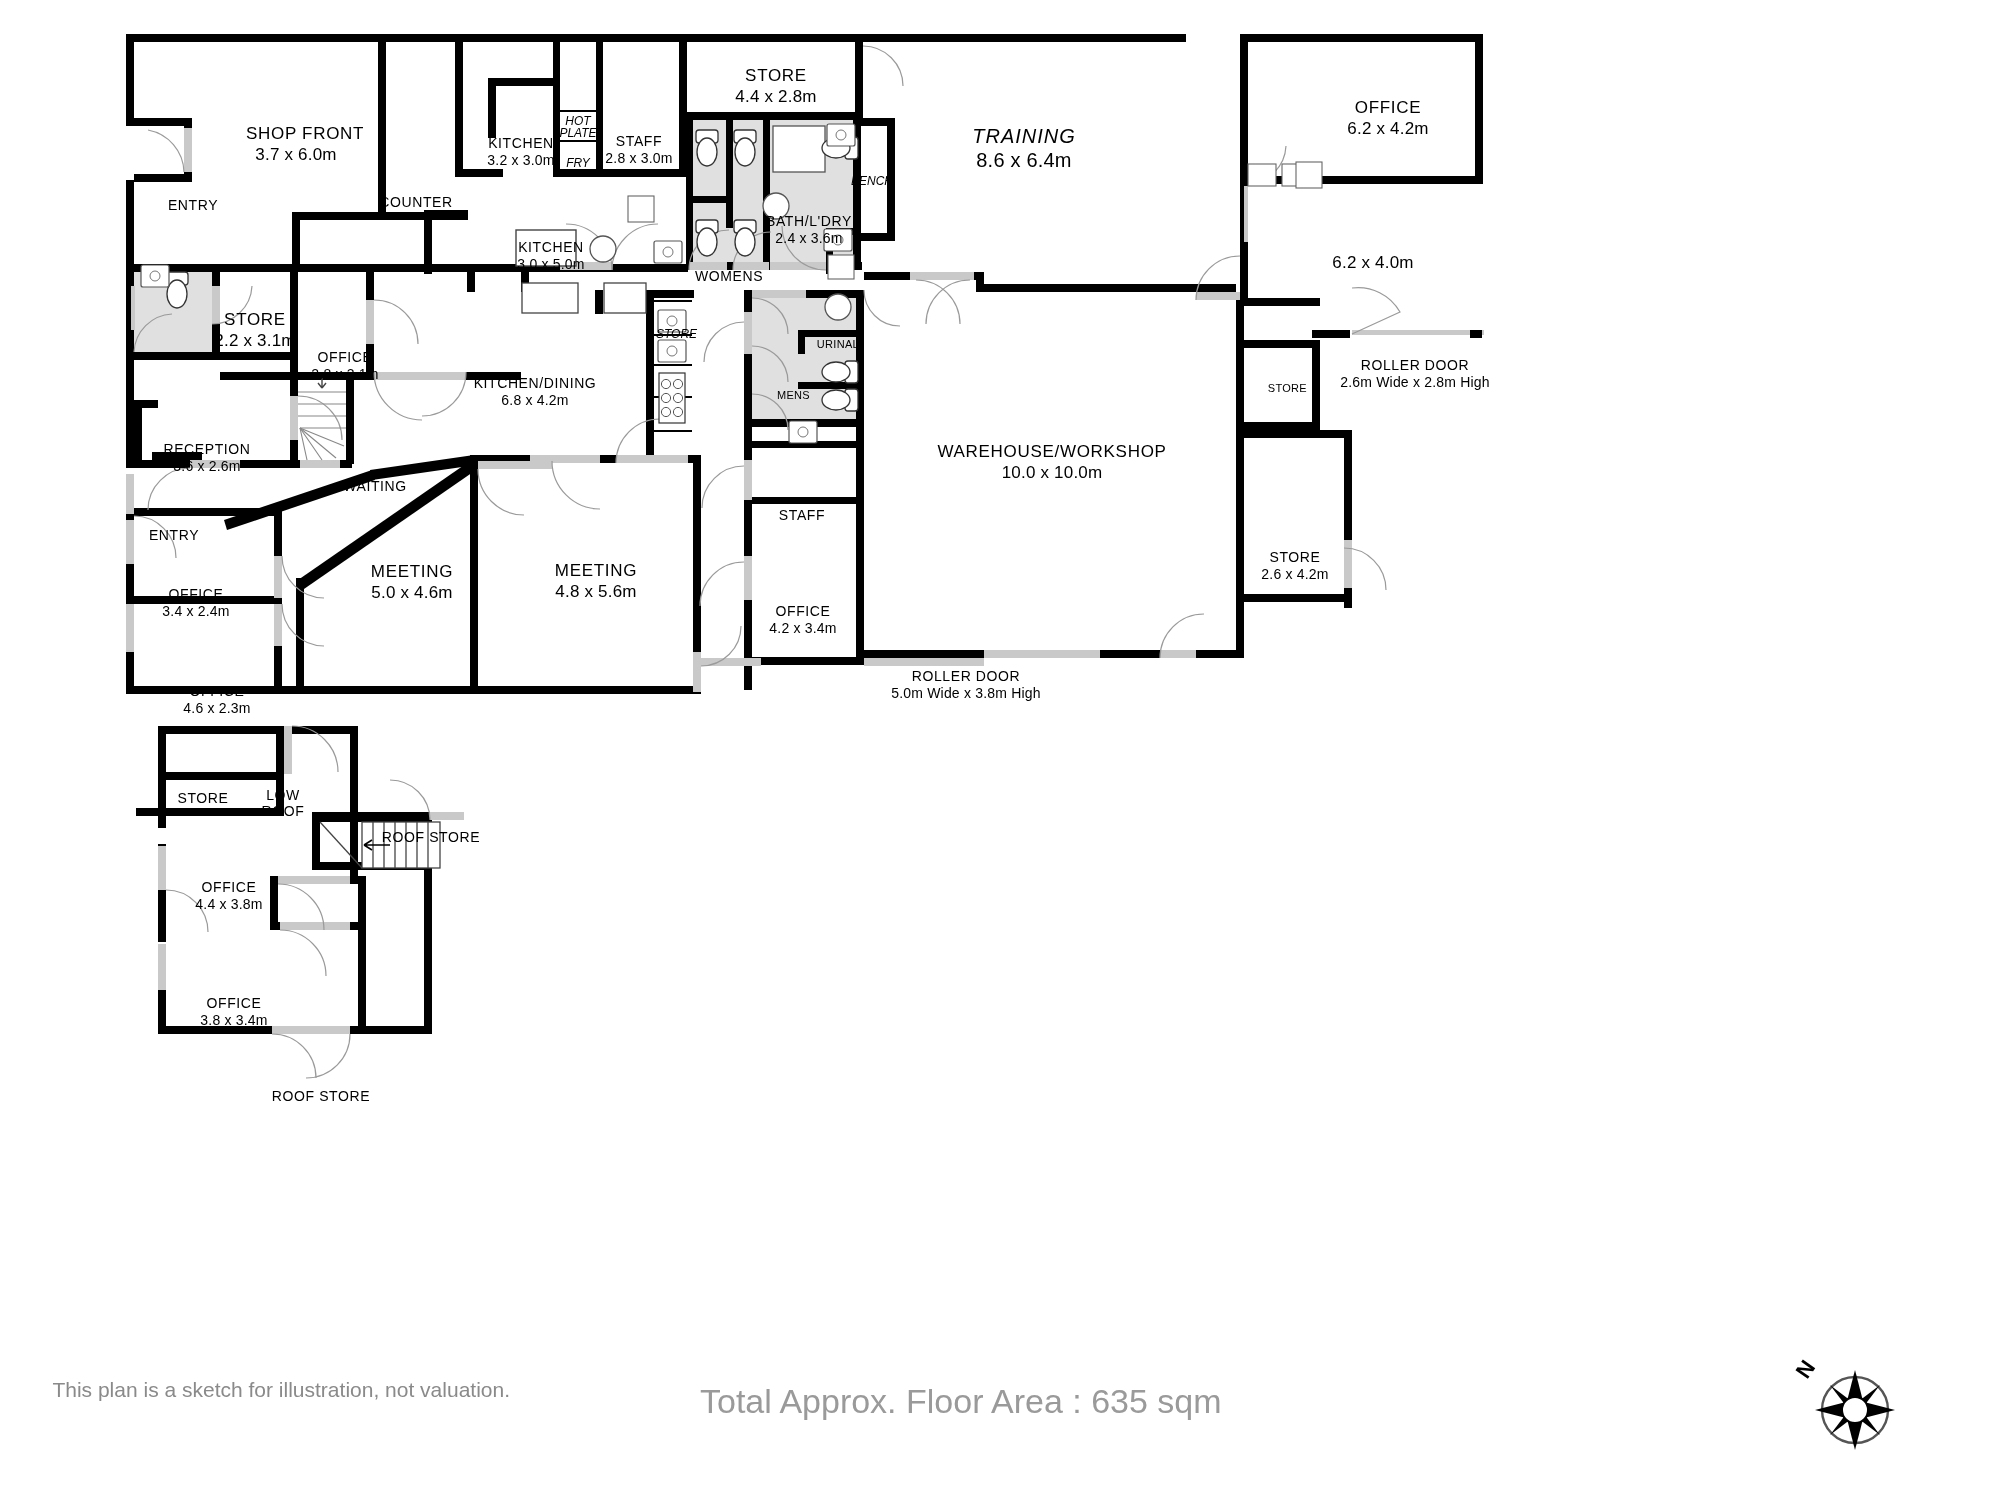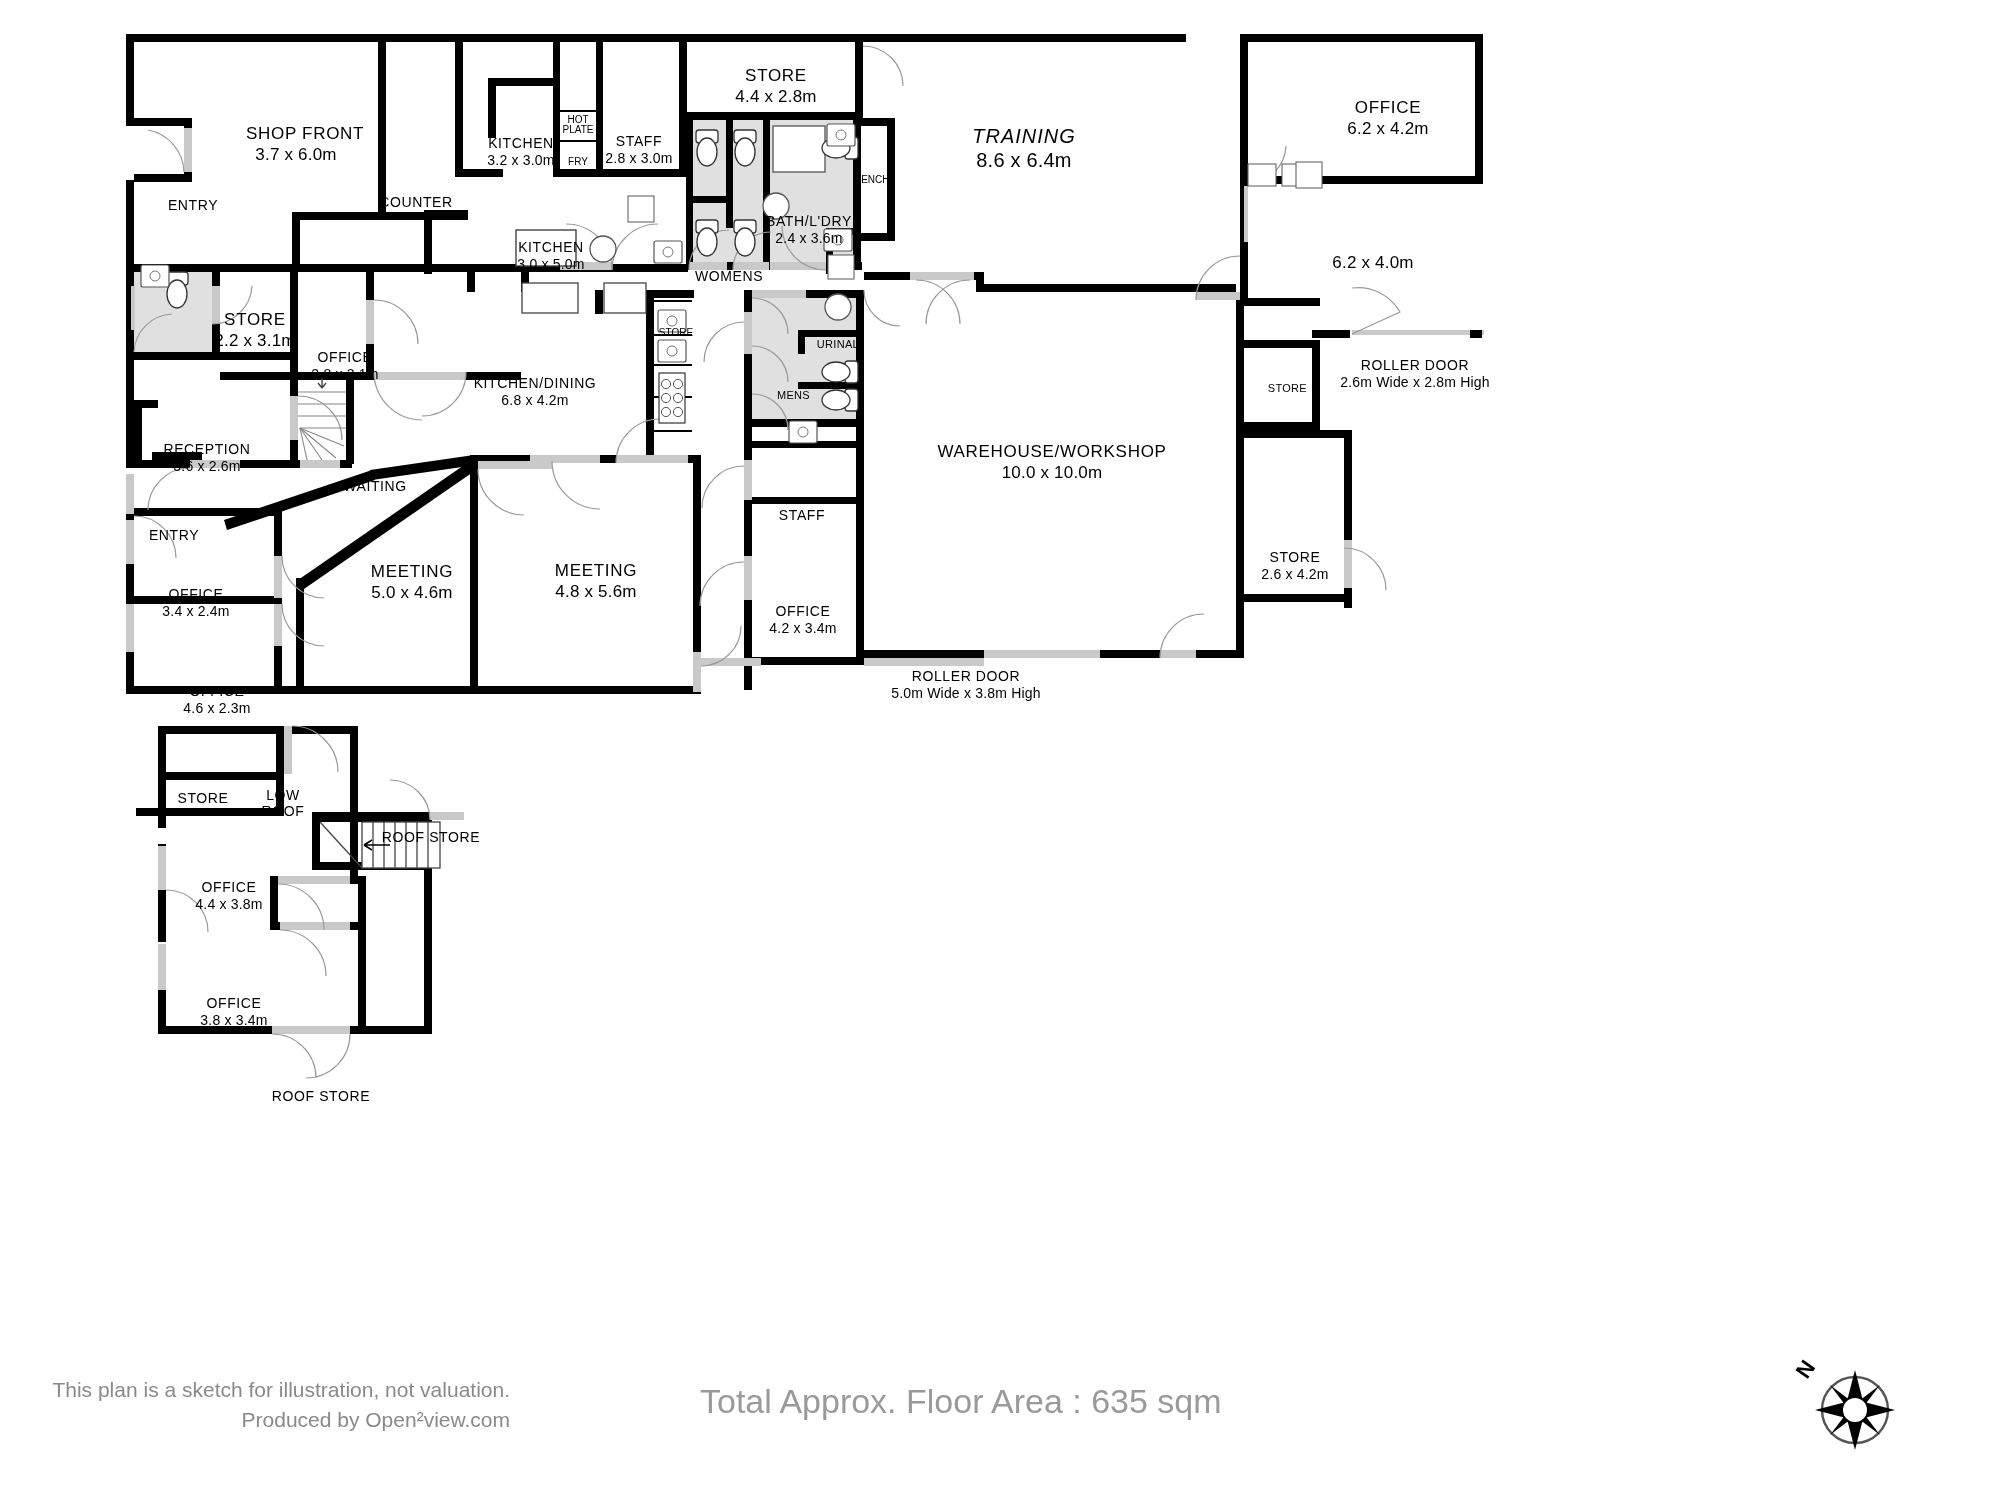--- a/index.html
+++ b/index.html
@@ -7,21 +7,21 @@
        font-family:"Liberation Sans","DejaVu Sans",sans-serif;}
   #stage{position:relative;width:2000px;height:1500px;background:#ffffff;}
   svg#plan{position:absolute;left:0;top:0;width:2000px;height:1500px;}
   .lbl{position:absolute;text-align:center;color:#000;line-height:1.22;
        white-space:nowrap;font-weight:400;letter-spacing:.2px;}
   .lbl .nm{display:block;font-size:17px;letter-spacing:.7px;}
   .lbl .dim{display:block;font-size:17px;}
   .lbl.sm .nm{font-size:14px;letter-spacing:.6px;margin-top:47px;}
   .lbl.sm .dim{font-size:14px;}
   .lbl.xs .nm{font-size:11px;letter-spacing:.3px;text-align:right;}
-  .lbl.tiny .nm{font-size:10px;letter-spacing:0;}
+  .lbl.tiny .nm{font-size:12px;letter-spacing:0;font-style:italic;}
   .lbl.big .nm{font-size:20px;letter-spacing:1px;font-style:italic;}
   .lbl.big .dim{font-size:20px;}
   .foot{position:absolute;color:#8a8a8a;font-size:21px;line-height:1.45;}
   .foot.right{text-align:right;}
   .area{position:absolute;color:#9a9a9a;font-size:34px;}
 </style>
 </head>
 <body>
 
 <div id="stage">
@@ -560,17 +560,16 @@
   <div class="lbl sm" style="left:179px;top:948px;width:110px">
     <span class="nm">OFFICE</span>
     <span class="dim">3.8 x 3.4m</span>
   </div>
   <div class="lbl sm" style="left:266px;top:1041px;width:110px">
     <span class="nm">ROOF STORE</span>
   </div>
 
   <div class="foot right" style="left:40px;top:1375px;width:470px">
     <div>This plan is a sketch for illustration, not valuation.</div>
-    <div>Produced by Open²view.com</div>
   </div>
   <div class="area" style="left:700px;top:1382px">Total Approx. Floor Area : 635 sqm</div>
 
 </div>
 
 </body></html>

